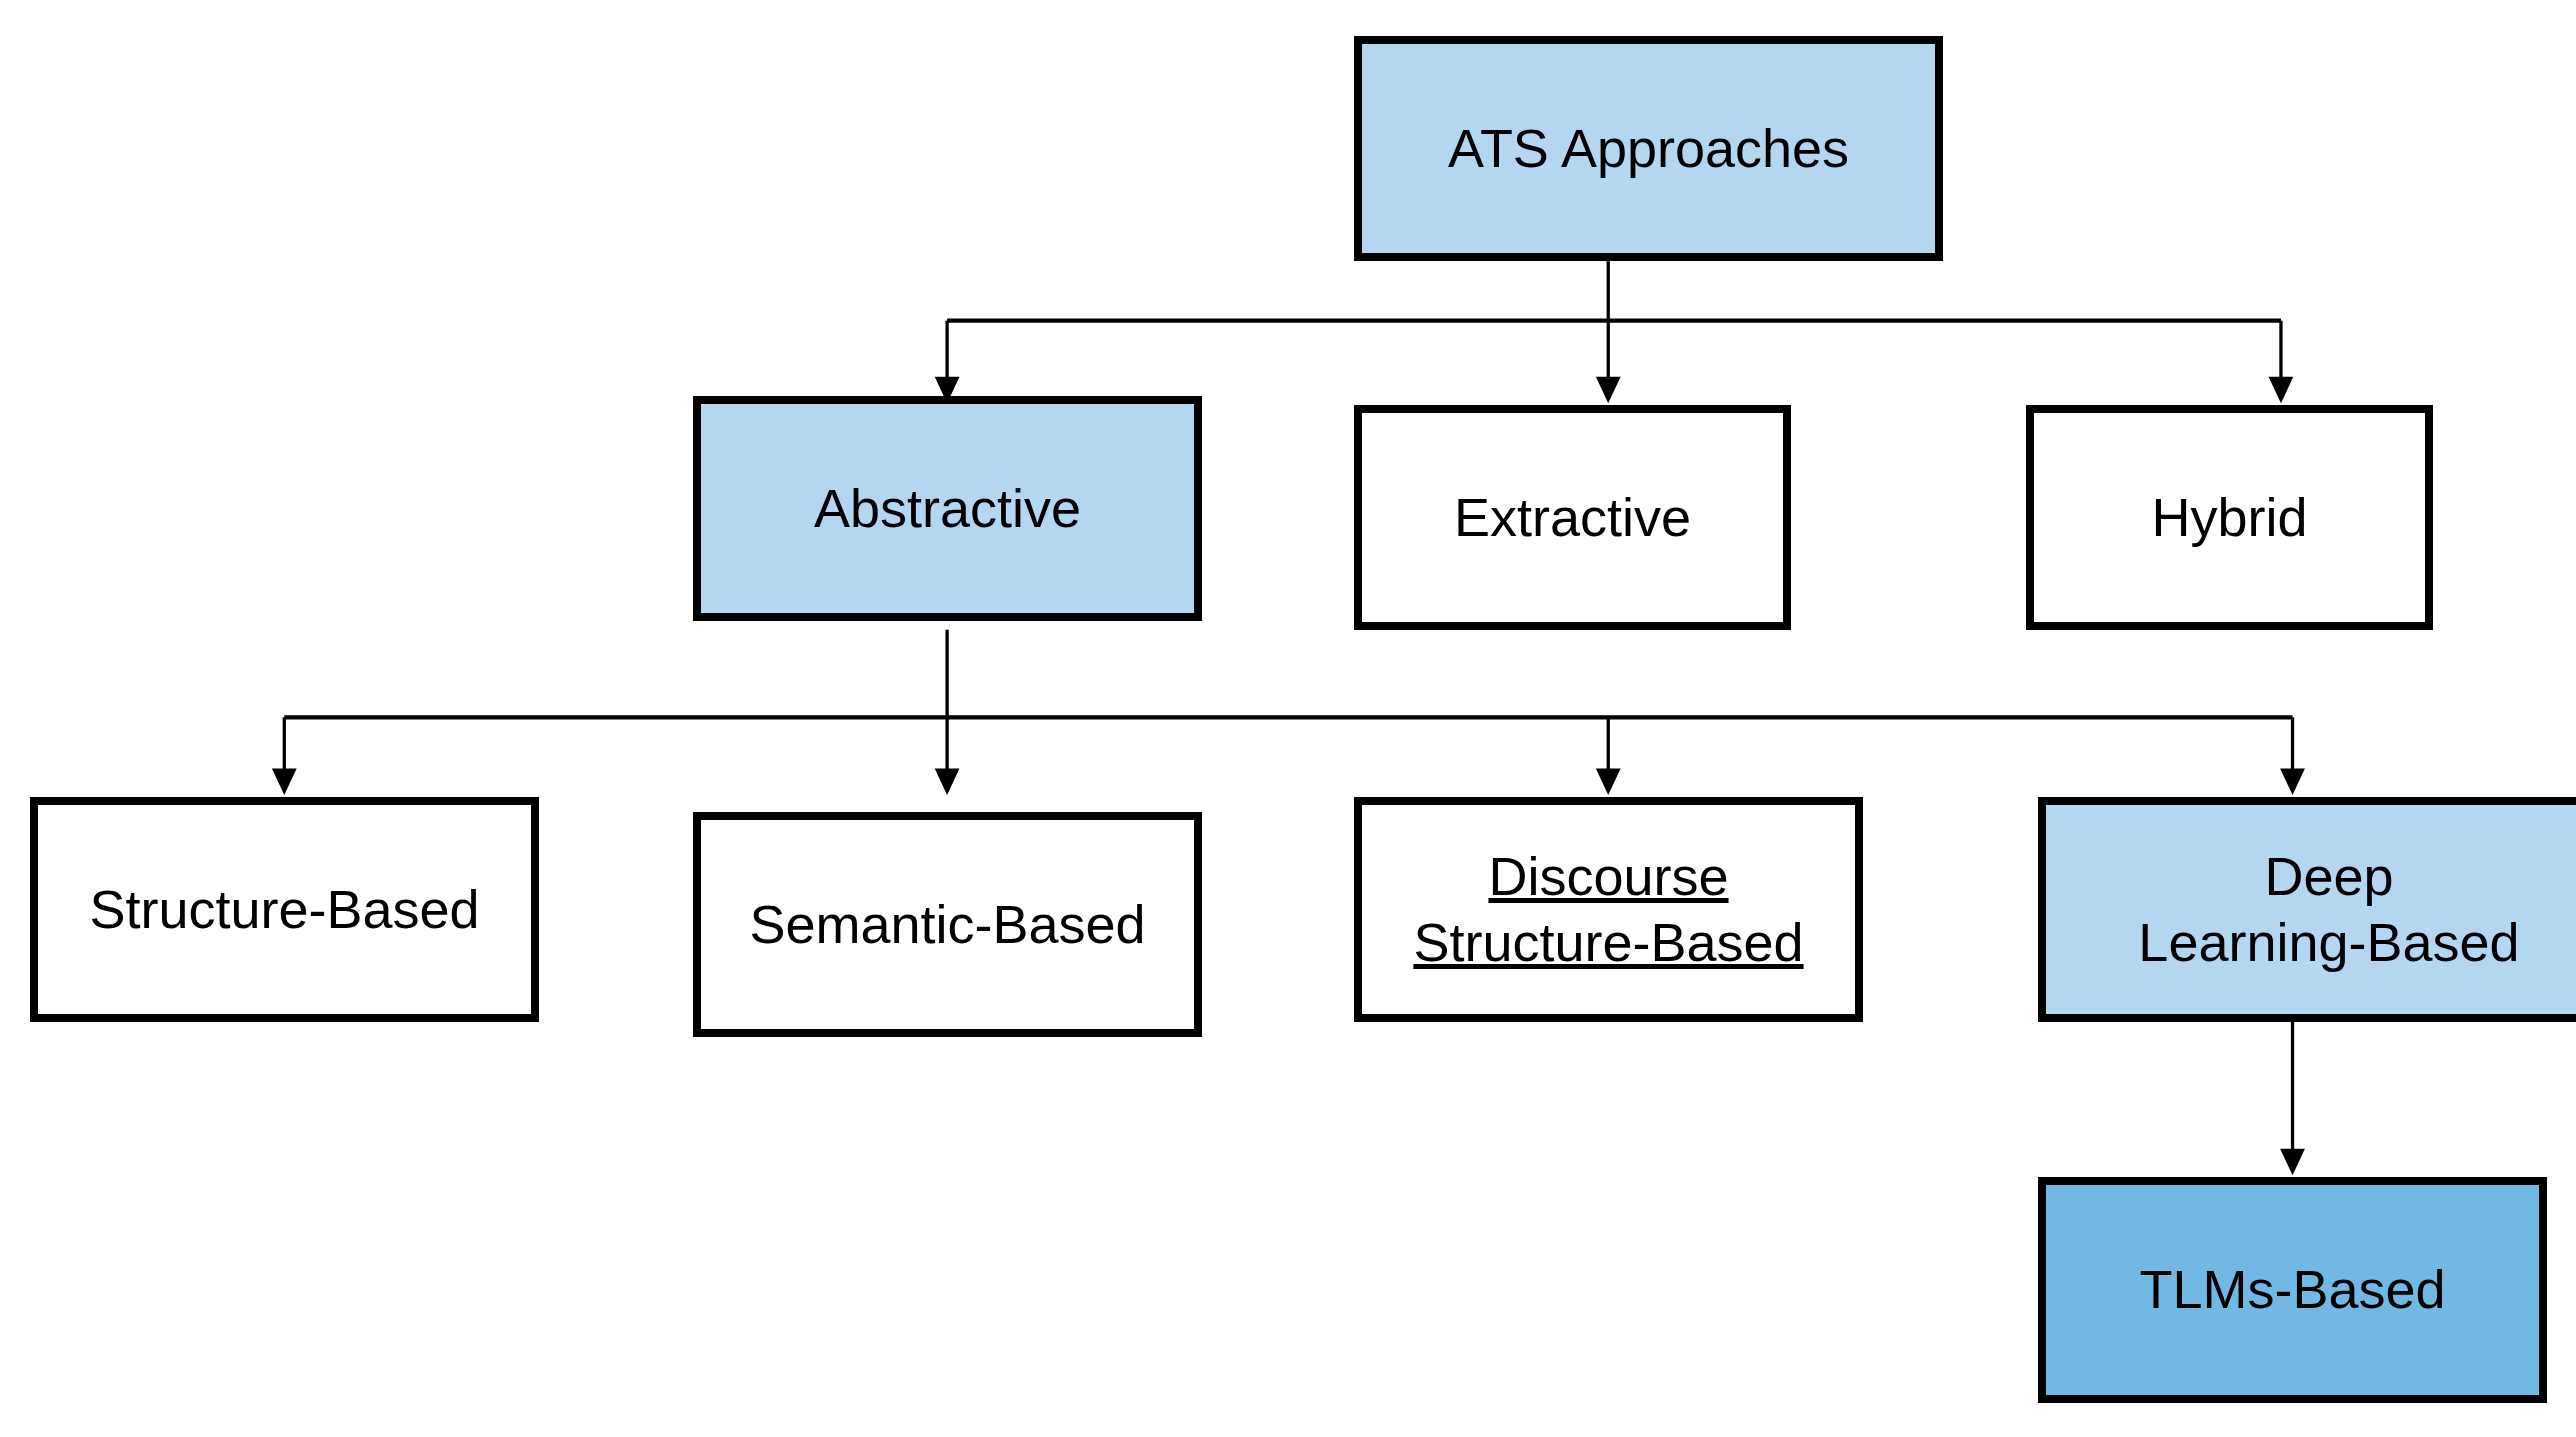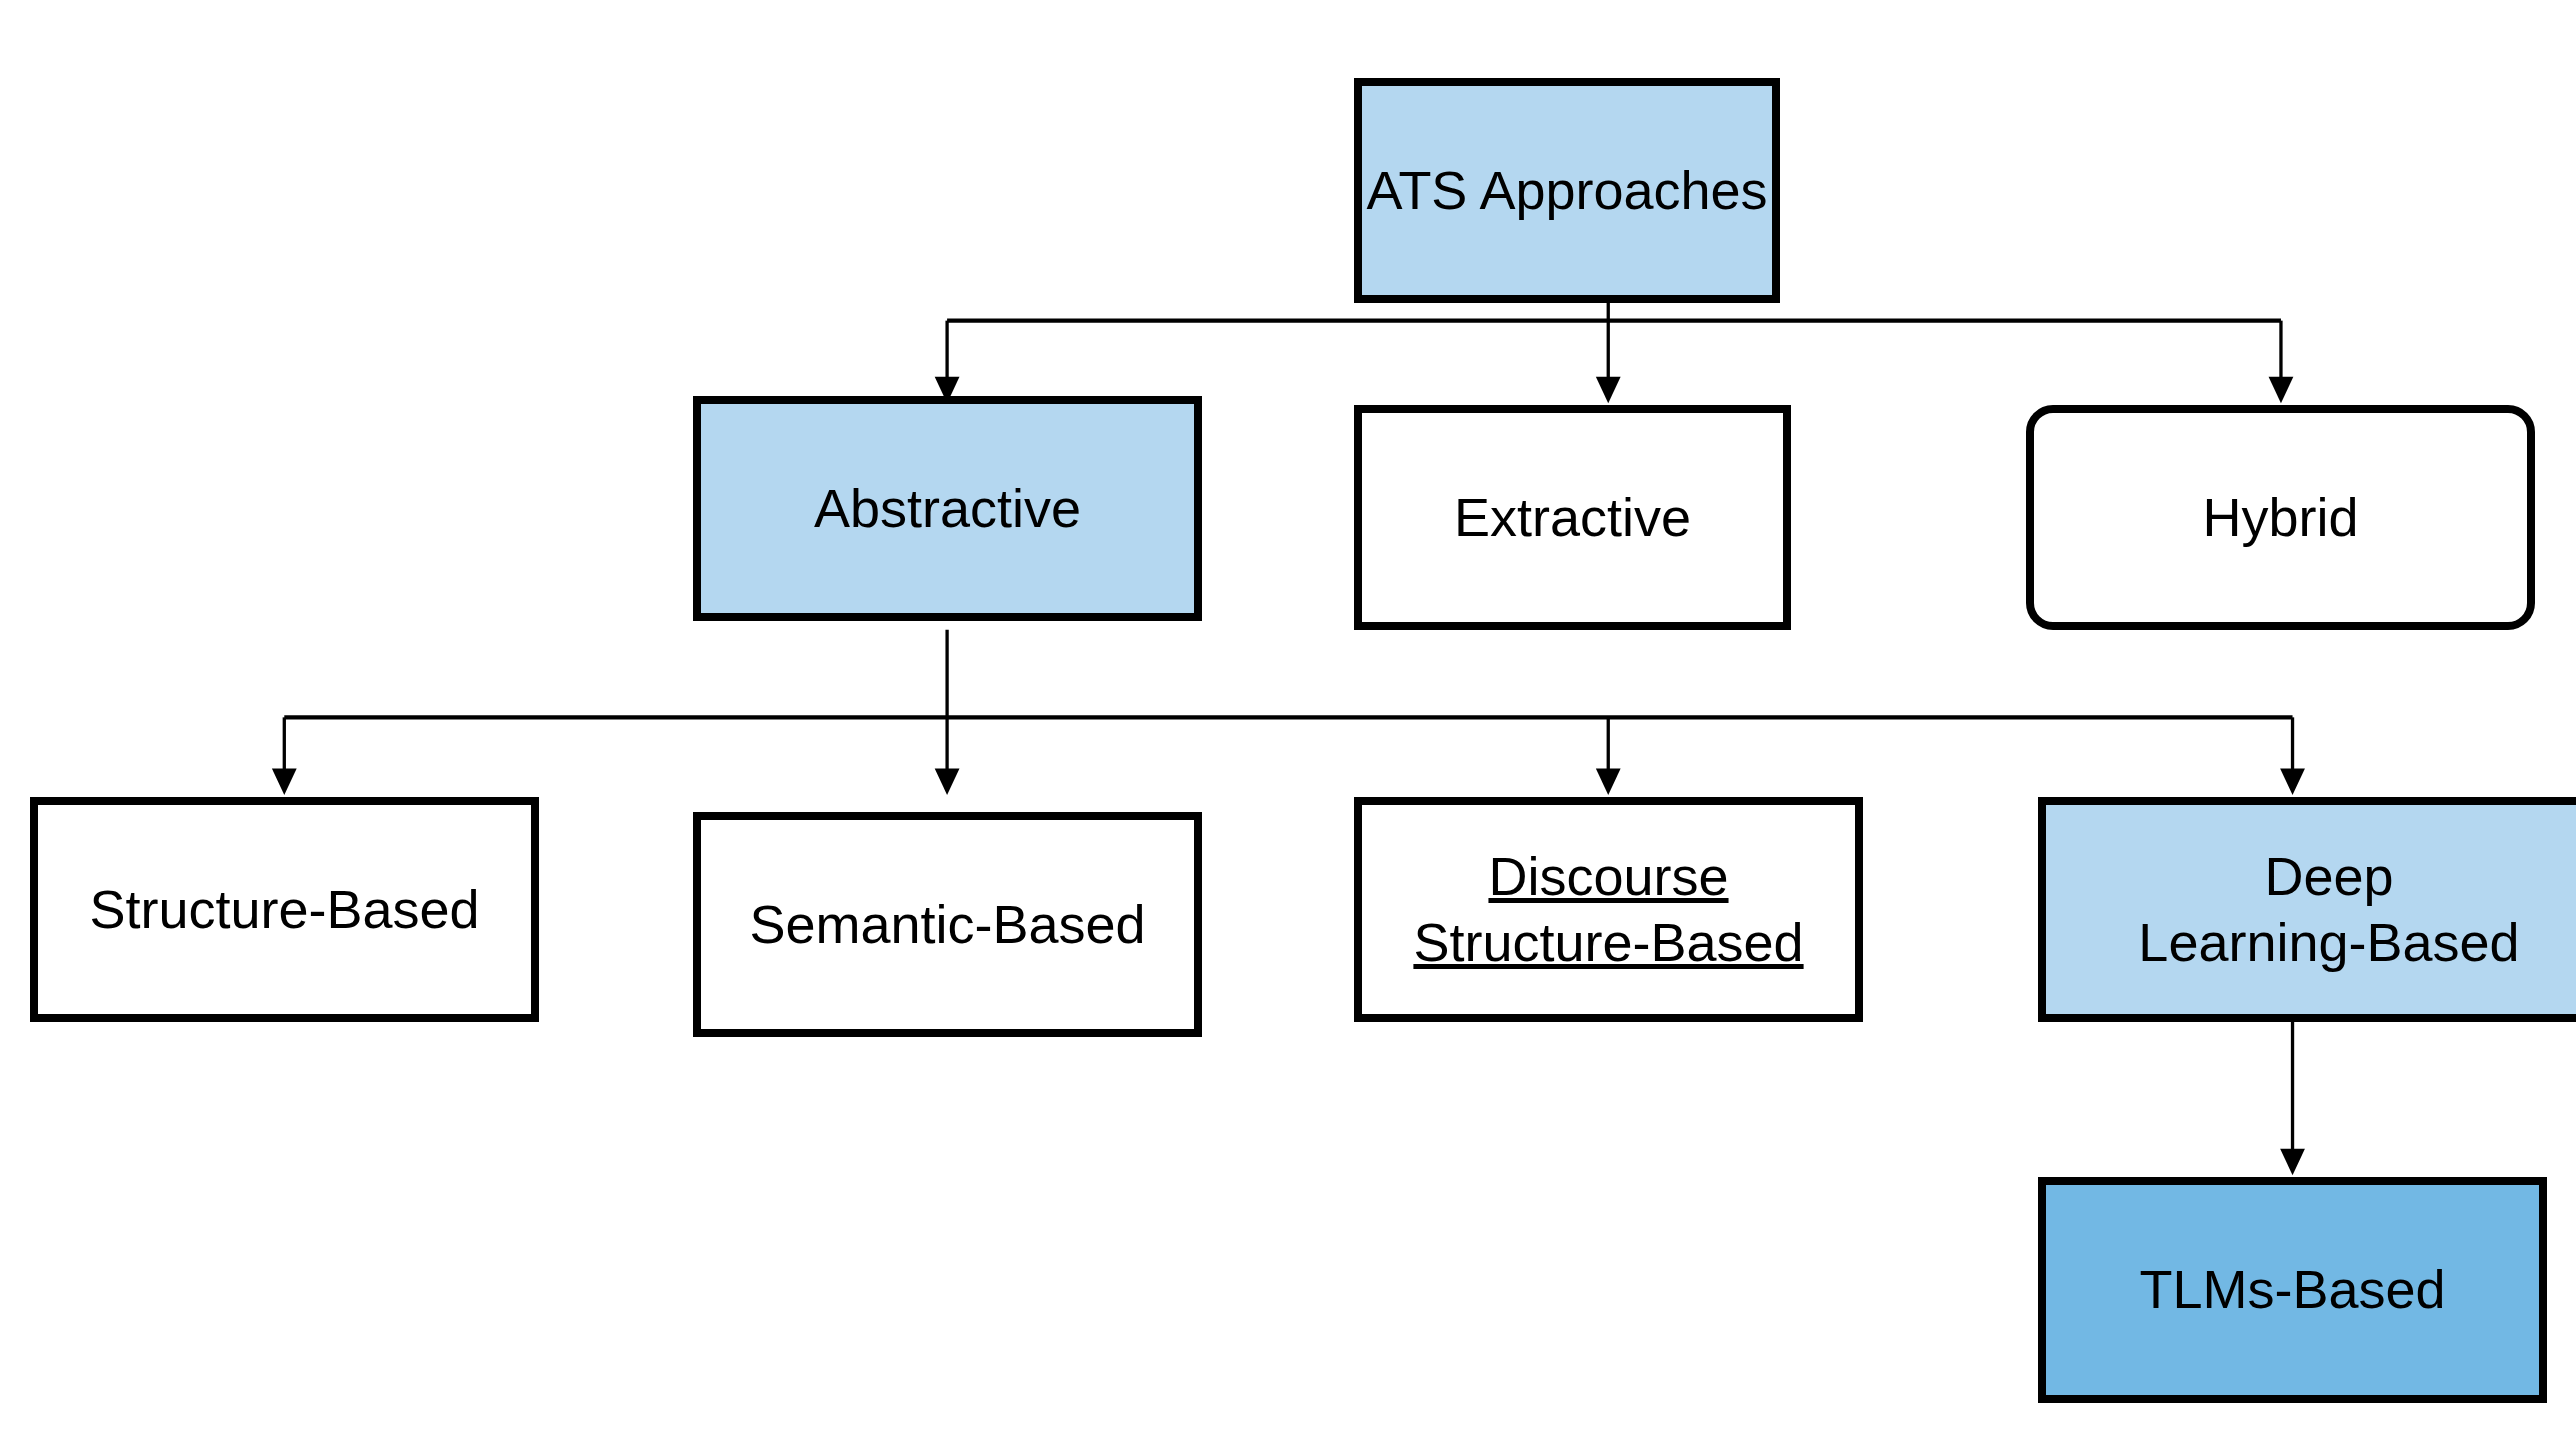--- a/index.html
+++ b/index.html
@@ -73,33 +73,33 @@
       <polygon class="arrowhead" points="1946,962 1931,930 1961,930"></polygon>
       <polygon class="arrowhead" points="2774,962 2759,930 2789,930"></polygon>
     </g>
 
     <g>
       <line class="edge-line" x1="2774" y1="1236" x2="2774" y2="1392"></line>
       <polygon class="arrowhead" points="2774,1422 2759,1390 2789,1390"></polygon>
     </g>
   </svg>
 
-  <div class="node fill-light" style="left:1354px; top:36px; width:426px; height:225px;margin-top:42px;">
+  <div class="node fill-light" style="left:1354px; top:36px; width:589px; height:225px;">
     <span class="label">ATS Approaches</span>
   </div>
 
   <div class="node fill-light" style="left:693px; top:396px; width:509px; height:225px;">
     <span class="label">Abstractive</span>
   </div>
 
   <div class="node fill-white" style="left:1354px; top:405px; width:437px; height:225px;">
     <span class="label">Extractive</span>
   </div>
 
-  <div class="node fill-white" style="left:2026px; top:405px; width:509px; height:225px;border-radius:27px;">
+  <div class="node fill-white" style="left:2026px; top:405px; width:407px; height:225px;">
     <span class="label">Hybrid</span>
   </div>
 
   <div class="node fill-white" style="left:30px; top:797px; width:509px; height:225px;">
     <span class="label">Structure-Based</span>
   </div>
 
   <div class="node fill-white" style="left:693px; top:812px; width:509px; height:225px;">
     <span class="label">Semantic-Based</span>
   </div>

